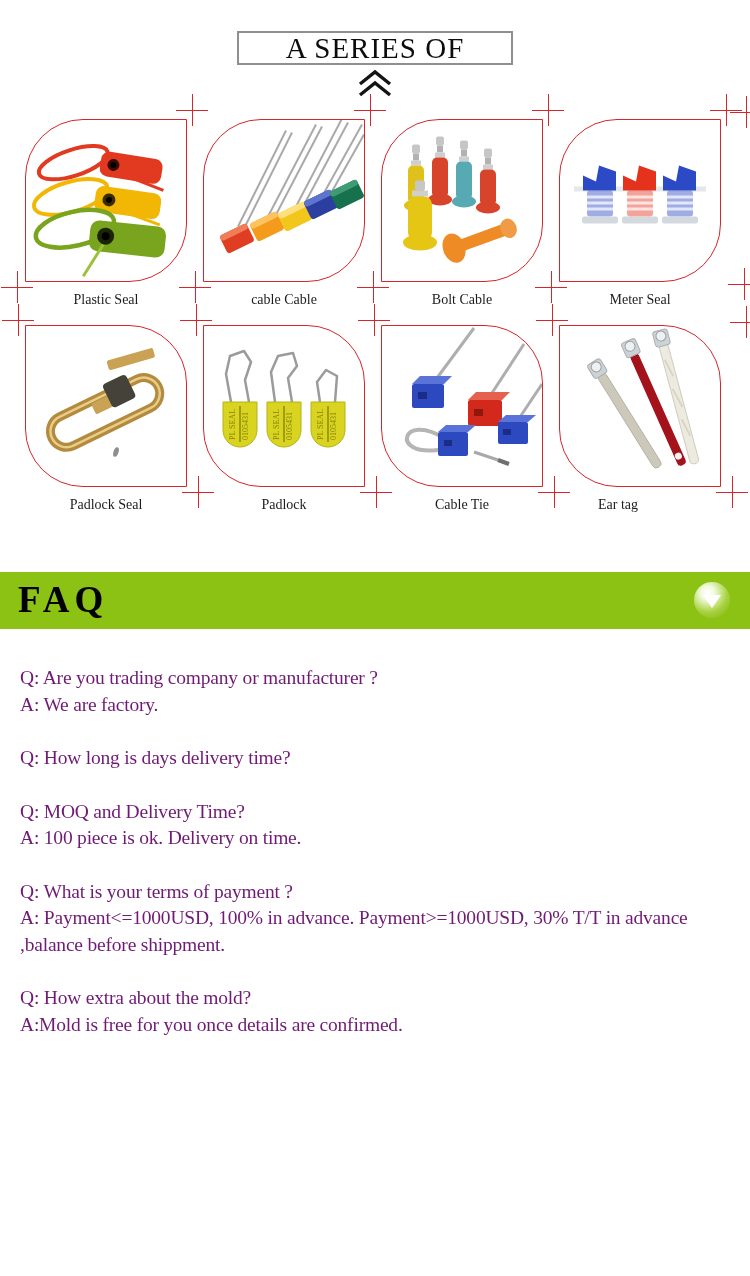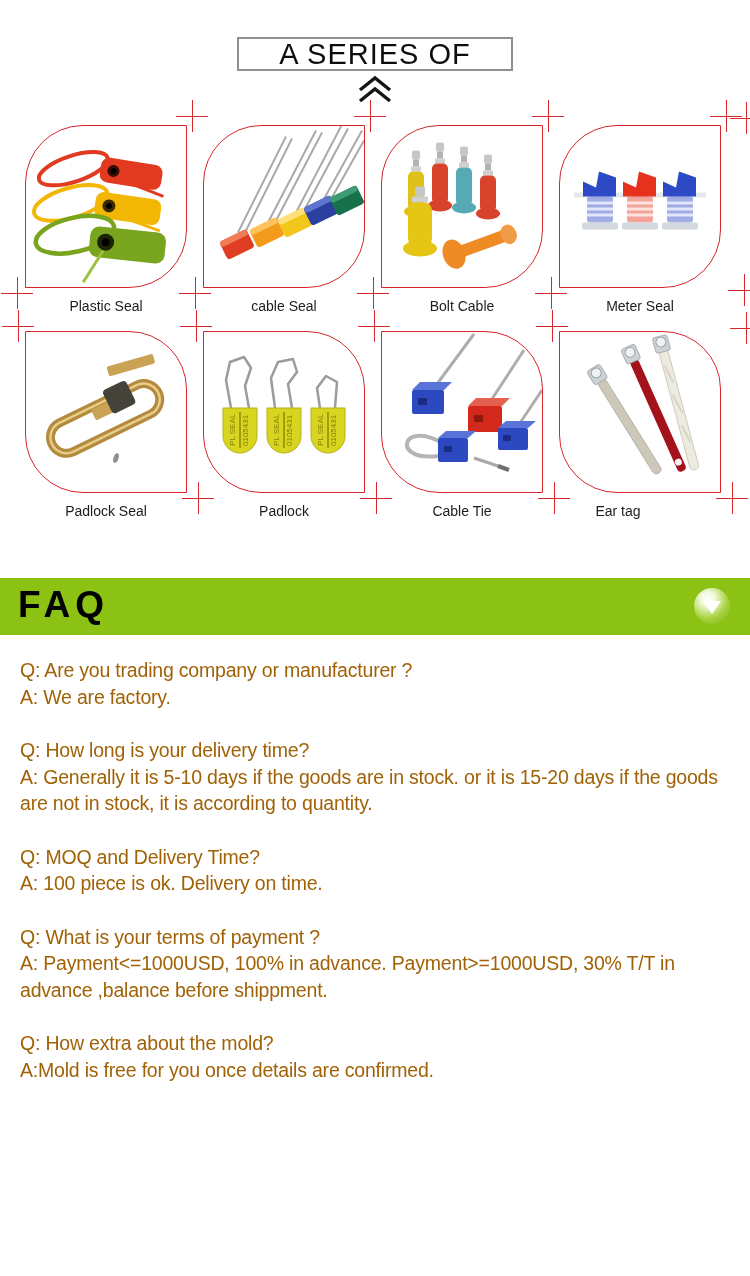--- a/index.html
+++ b/index.html
@@ -1,17 +1,17 @@
 <!DOCTYPE html>
 <html><head>
 <meta charset="utf-8">
 <style>
   html,body{margin:0;padding:0;background:#fff;}
   .page{position:relative;width:750px;height:1082px;background:#fff;overflow:hidden;
-        font-family:Liberation Sans, sans-serif;margin:10px auto;}
+        font-family:Liberation Serif, serif;margin:4px auto;}
 
   
   .series-box{position:absolute;left:237px;top:27px;width:276px;height:34px;
     border:2px solid #8f8f8f;box-sizing:border-box;display:flex;align-items:center;justify-content:center;}
   .series-title{font-size:29px;letter-spacing:1px;color:#0d0d0d;white-space:nowrap;}
   .chevron{position:absolute;left:355px;top:63px;width:40px;height:30px;}
 
   
   .card{position:absolute;width:162px;box-sizing:border-box;border:1px solid #d6252b;background:#fff;overflow:hidden;}
   .card.r1{top:115px;height:163px;border-radius:58px 0 58px 0;}
@@ -26,22 +26,22 @@
   
   .faq-banner{position:absolute;left:0;top:568px;width:750px;height:57px;background:#8cc214;}
   .faq-title{position:absolute;left:18px;top:6px;font-size:37px;font-weight:bold;color:#000000;letter-spacing:5px;}
   .faq-btn{position:absolute;right:20px;top:10px;width:36px;height:36px;border-radius:50%;
     background:radial-gradient(circle at 38% 30%, #ffffff 0%, #f2fadf 20%, #a8d23f 58%, #7cb40e 100%);
     display:flex;align-items:center;justify-content:center;}
   .faq-tri{width:0;height:0;border-left:9px solid transparent;border-right:9px solid transparent;
     border-top:13px solid #ffffff;margin-top:3px;}
 
   
-  .faq-body{position:absolute;left:20px;top:625px;width:712px;padding-top:22px;
-    font-size:19.5px;line-height:26.5px;color:#a16207;letter-spacing:-0.2px;}
+  .faq-body{position:absolute;left:20px;top:625px;width:712px;padding-top:36px;
+    font-size:19.5px;line-height:26.5px;color:#701a75;letter-spacing:-0.2px;}
   .faq-item{margin-bottom:27px;}
 </style>
 </head>
 <body>
 
 <div class="page">
 
   <div class="series-box">
     <span class="series-title">A SERIES OF</span>
   </div>
@@ -265,21 +265,21 @@
       <g transform="rotate(-15 102 16)">
         <rect x="98" y="18" width="9" height="124" rx="4" fill="#edebdf" stroke="#cfccbd"></rect>
         <path d="M100 34 L104 52 M100 64 L105 84 M101 96 L105 114" stroke="#d8d5c6" stroke-width="2" fill="none"></path>
         <rect x="95" y="4" width="15" height="16" rx="3" fill="#cdd2d5" stroke="#a9b0b5"></rect>
         <circle cx="102.5" cy="10" r="5" fill="#eef1f3" stroke="#9aa1a6"></circle>
       </g>
     </svg>
   </div>
 
   <div class="plabel" style="left:25px;top:288px">Plastic Seal</div>
-  <div class="plabel" style="left:203px;top:288px">cable Seal</div>
+  <div class="plabel" style="left:203px;top:288px">cable Cable</div>
   <div class="plabel" style="left:381px;top:288px">Bolt Cable</div>
   <div class="plabel" style="left:559px;top:288px">Meter Seal</div>
   <div class="plabel" style="left:25px;top:493px">Padlock Seal</div>
   <div class="plabel" style="left:203px;top:493px">Padlock</div>
   <div class="plabel" style="left:381px;top:493px">Cable Tie</div>
   <div class="plabel" style="left:537px;top:493px">Ear tag</div>
 
   <i class="cross" style="left:176px;top:90px"></i>
   <i class="cross" style="left:354px;top:90px"></i>
   <i class="cross" style="left:532px;top:90px"></i>
@@ -306,22 +306,21 @@
       <span class="faq-tri"></span>
     </span>
   </div>
 
   <div class="faq-body">
     <div class="faq-item">
       <div>Q: Are you trading company or manufacturer ?</div>
       <div>A: We are factory.</div>
     </div>
     <div class="faq-item">
-      <div>Q: How long is your delivery time?</div>
-      <div>A: Generally it is 5-10 days if the goods are in stock. or it is 15-20 days if the goods are not in stock, it is according to quantity.</div>
+      <div>Q: How long is days delivery time?</div>
     </div>
     <div class="faq-item">
       <div>Q: MOQ and Delivery Time?</div>
       <div>A: 100 piece is ok. Delivery on time.</div>
     </div>
     <div class="faq-item">
       <div>Q: What is your terms of payment ?</div>
       <div>A: Payment&lt;=1000USD, 100% in advance. Payment&gt;=1000USD, 30% T/T in advance ,balance before shippment.</div>
     </div>
     <div class="faq-item">

